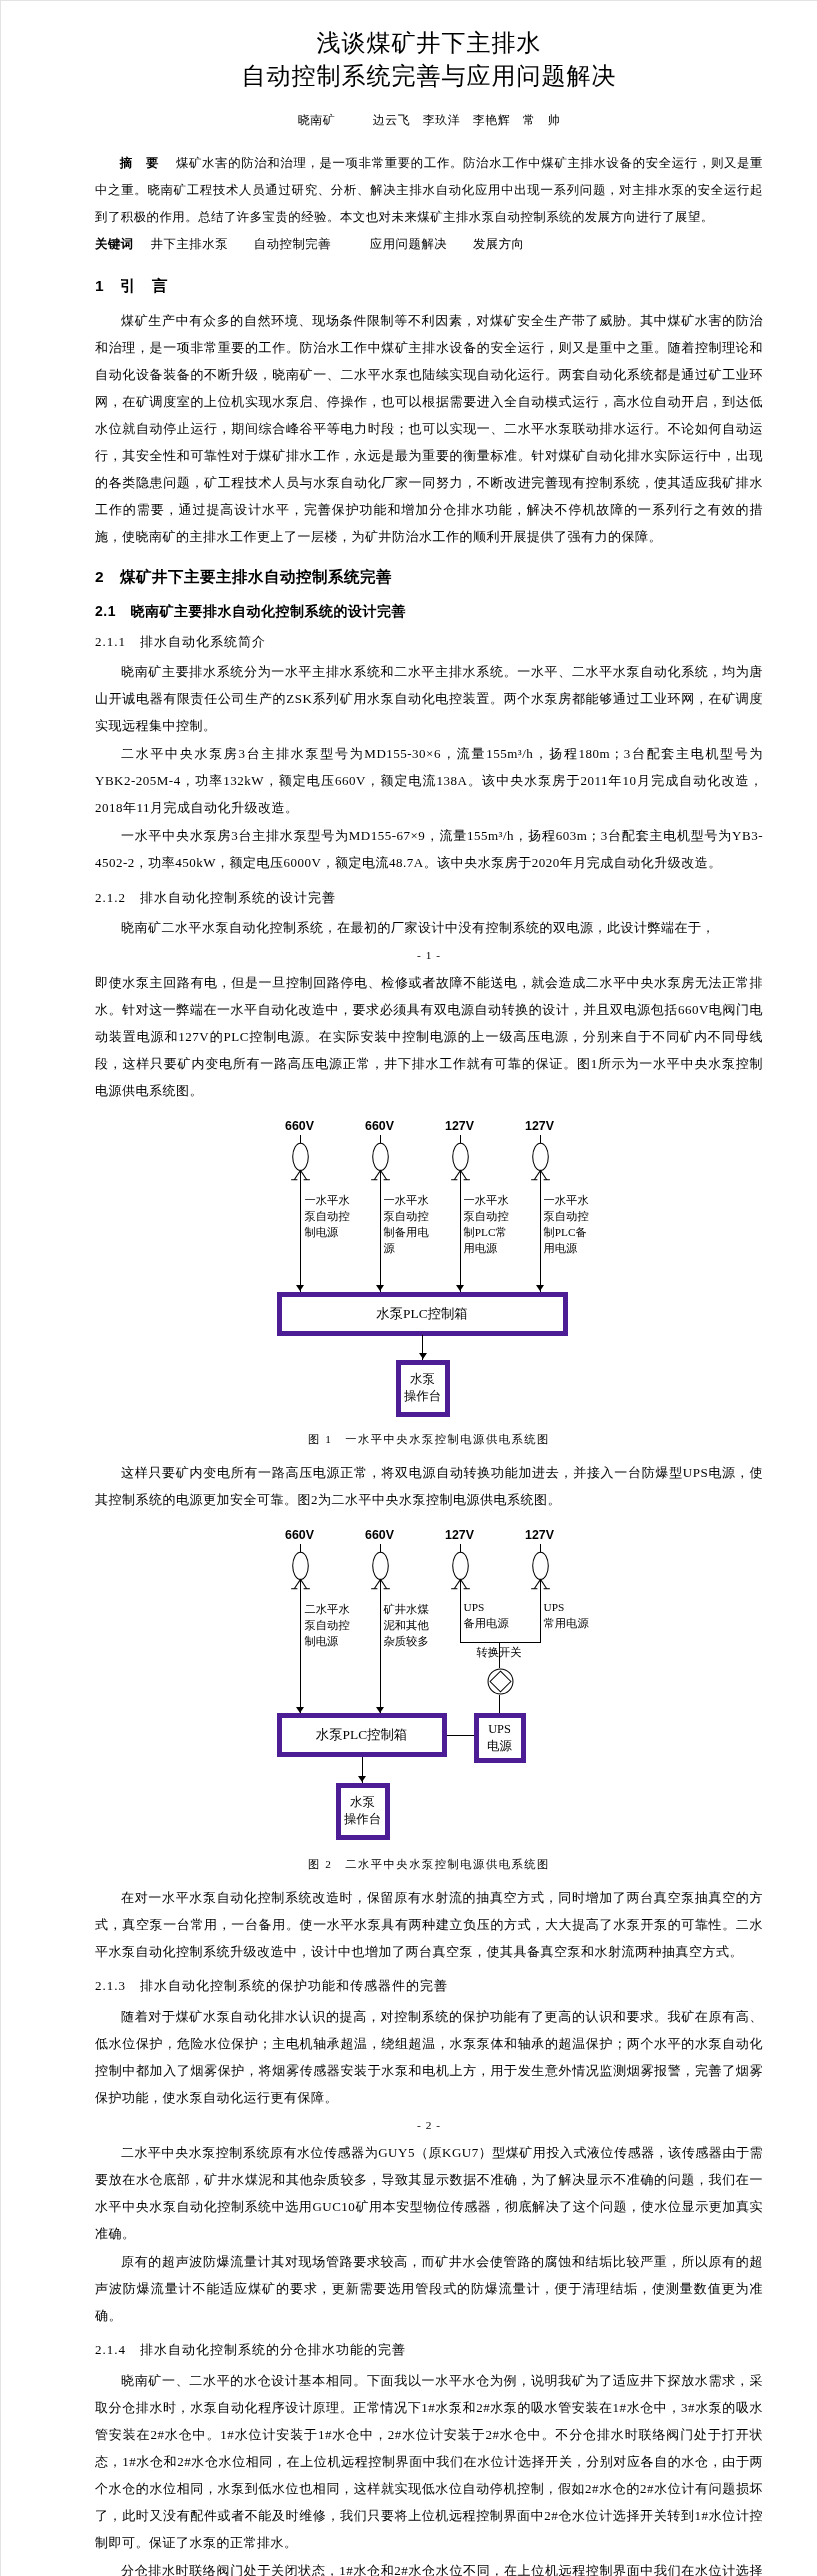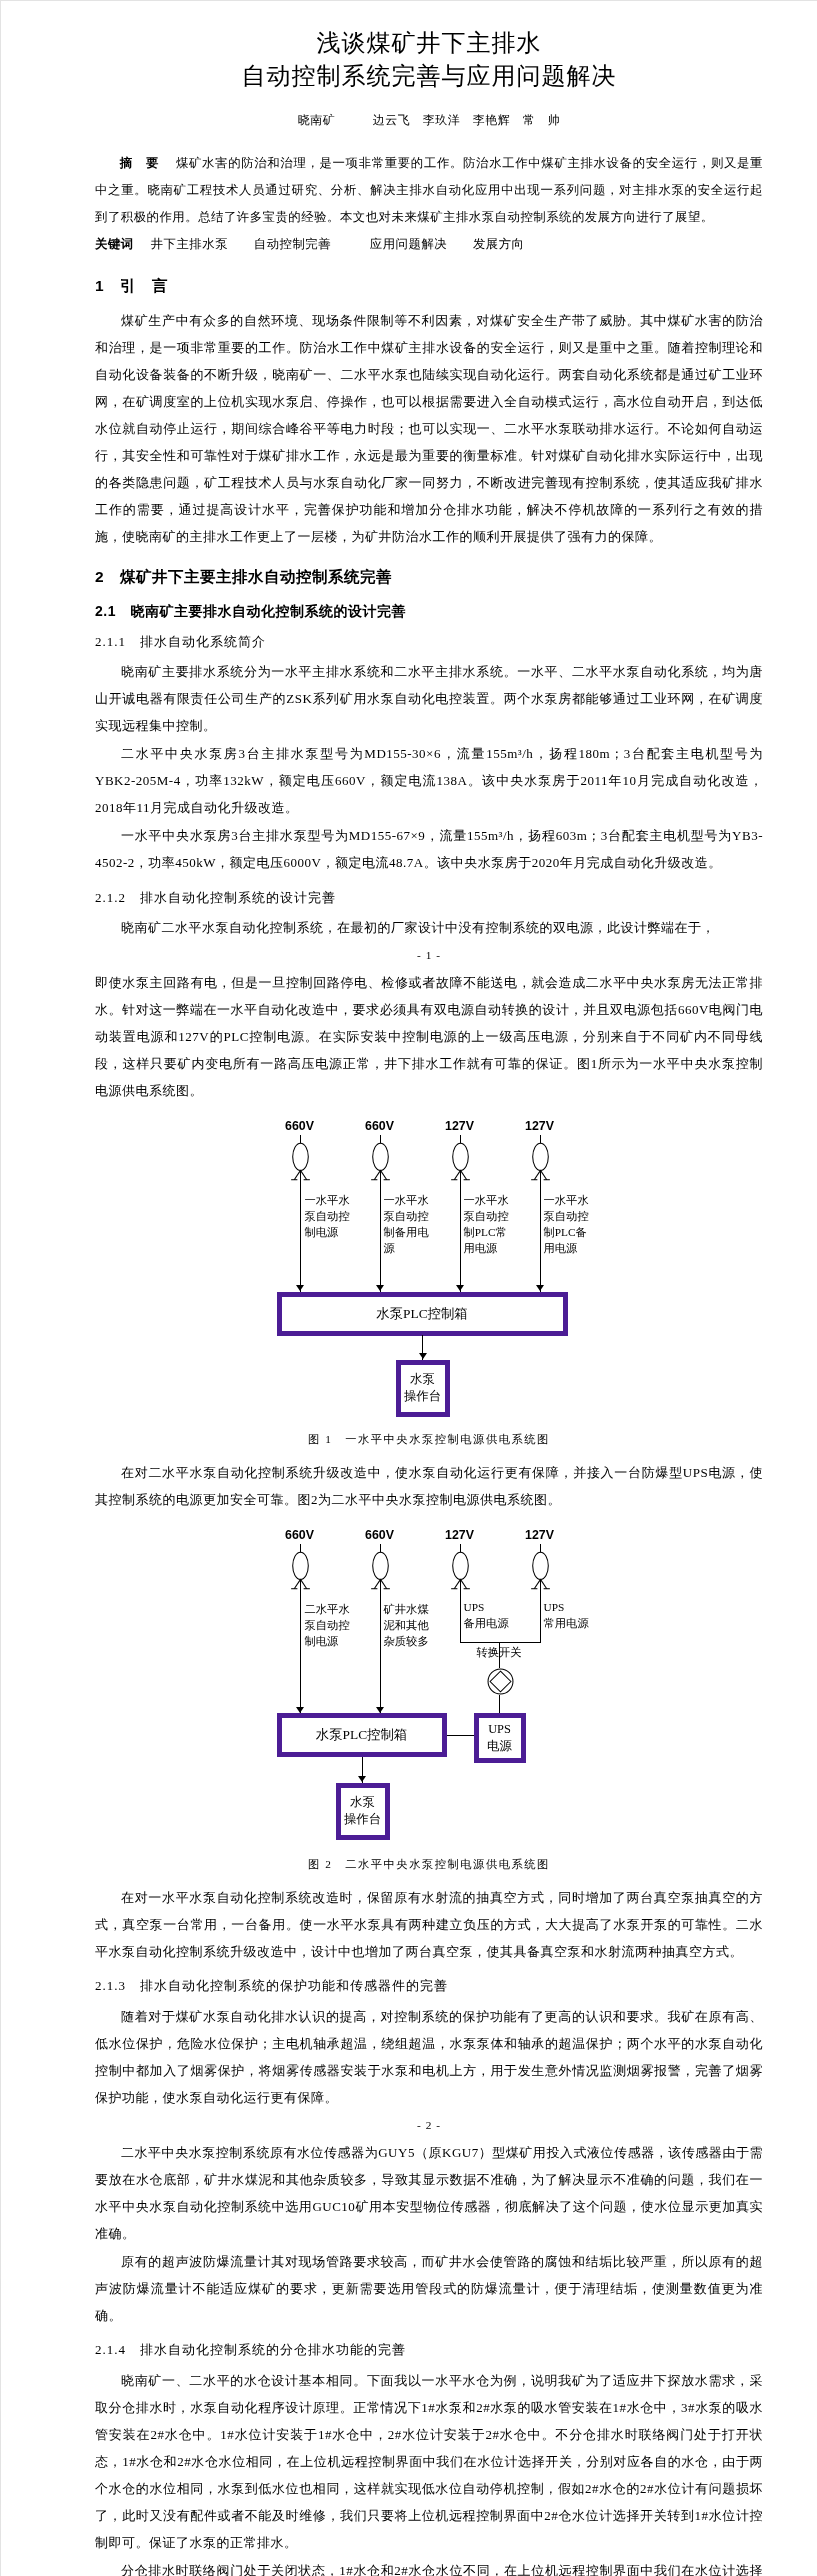--- a/index.html
+++ b/index.html
@@ -146,21 +146,21 @@
 
       <div class="bx figtext" style="left:28px;top:173px;width:291px;height:44px;font-size:13.4px;">水泵PLC控制箱</div>
       <div class="v" style="left:173px;top:216px;height:25px;"></div>
       <div class="ar" style="left:170px;top:234px;"></div>
       <div class="bx figtext" style="left:147px;top:241px;width:54px;height:57px;">水泵
 操作台</div>
     </div>
     <div class="caption">图 1　一水平中央水泵控制电源供电系统图</div>
   </div>
 
-  <p class="body">在对二水平水泵自动化控制系统升级改造中，使水泵自动化运行更有保障，并接入一台防爆型UPS电源，使其控制系统的电源更加安全可靠。图2为二水平中央水泵控制电源供电系统图。</p>
+  <p class="body">这样只要矿内变电所有一路高压电源正常，将双电源自动转换功能加进去，并接入一台防爆型UPS电源，使其控制系统的电源更加安全可靠。图2为二水平中央水泵控制电源供电系统图。</p>
 
   <div class="figure">
     <div class="diagram" style="width:361px;height:317px;">
 
       <div class="volt" style="left:28px;top:0;width:46px;">660V</div>
       <span class="sym" style="left:40px;top:16.5px;">
         <svg width="23" height="52" viewBox="0 0 44 100">
             <line x1="22" y1="0" x2="22" y2="16"></line>
             <ellipse cx="22" cy="42" rx="15" ry="26"></ellipse>
             <line x1="22" y1="68" x2="10" y2="86"></line>

